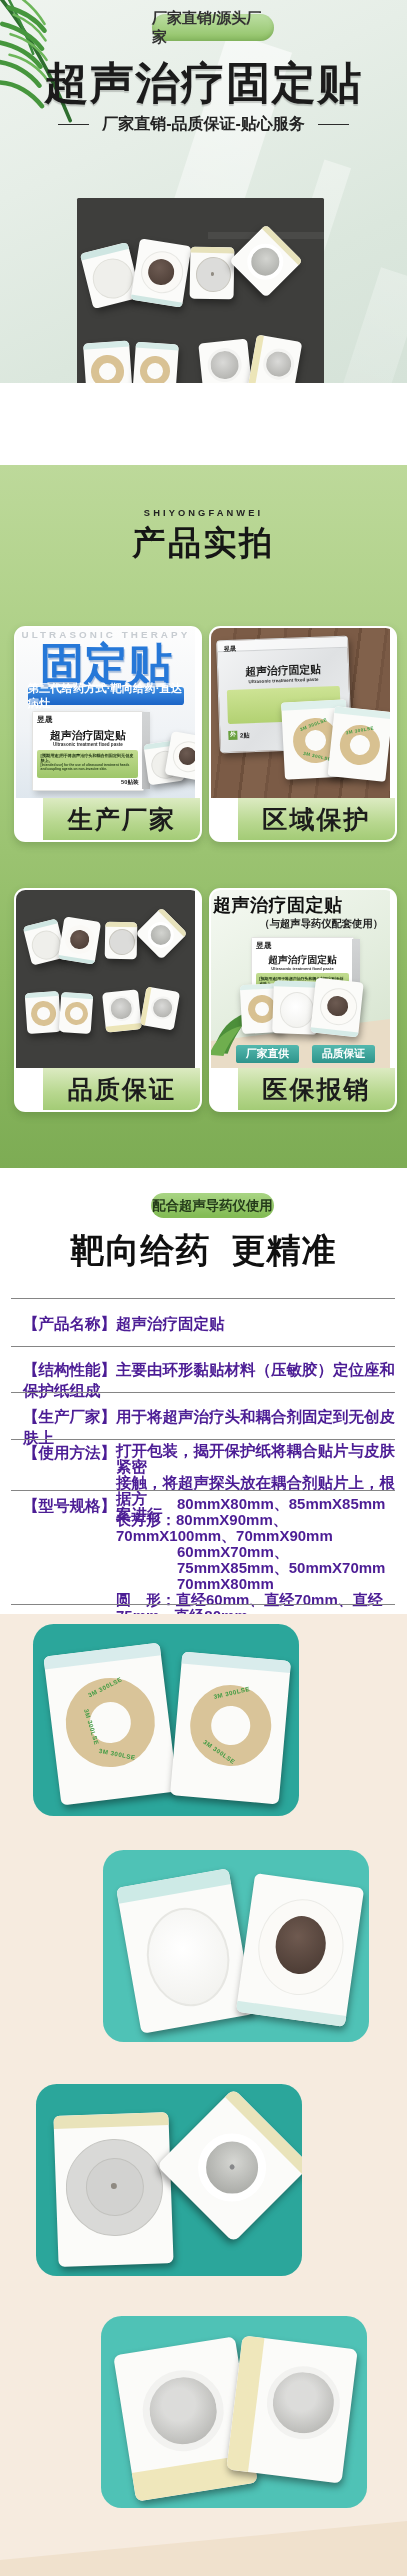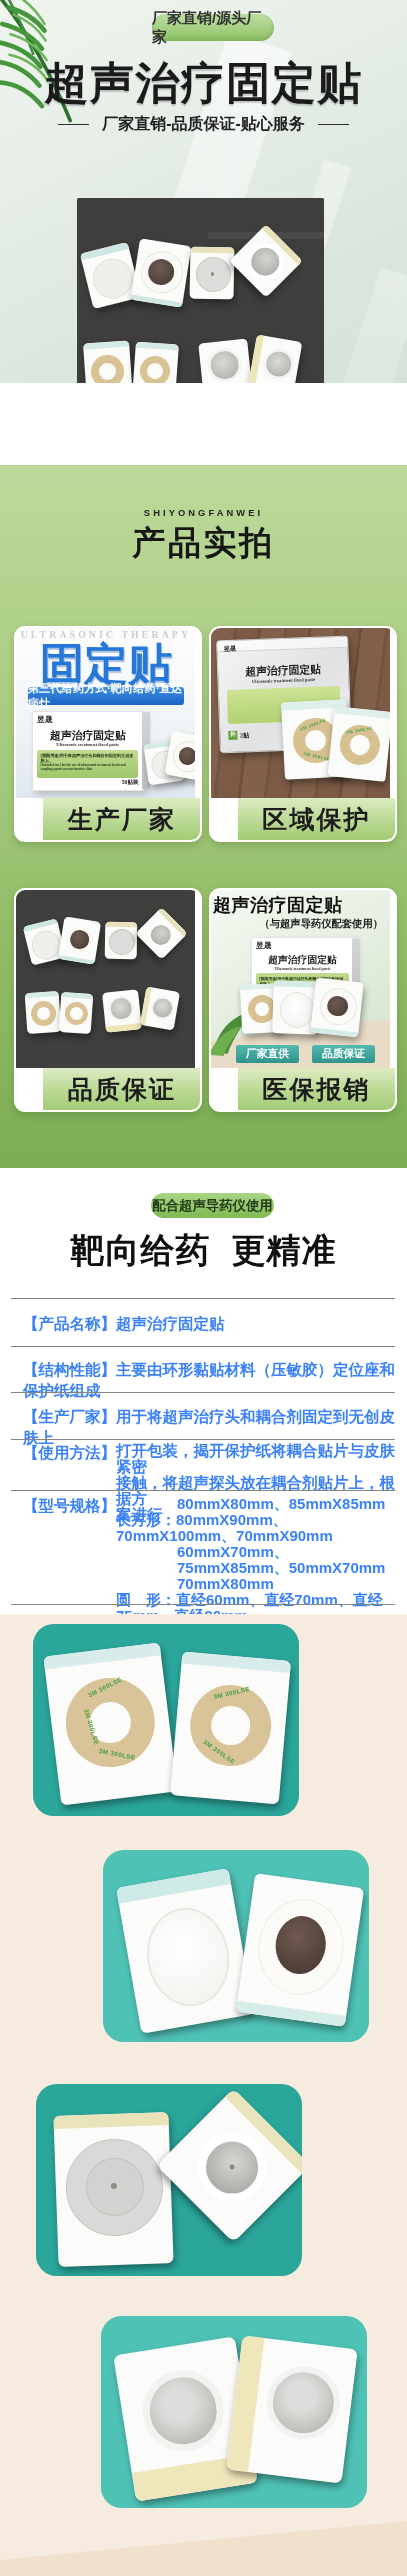--- a/index.html
+++ b/index.html
@@ -25,21 +25,21 @@
   .patch{position:absolute;background:#fbfbf9;border-radius:4.6px;box-shadow:1.5px 4.1px 7.2px rgba(0,0,0,.38);overflow:hidden;}
   .pstrip{position:absolute;left:0;right:0;}
   .disc{position:absolute;border-radius:50%;}
   .ringtxt{position:absolute;font-size:4.6px;color:#3f9b43;font-weight:700;letter-spacing:0.5px;white-space:nowrap;}
   
   .green{left:0;top:465px;width:407px;height:703px;
          background:linear-gradient(180deg,#bdd99a 0%,#a7cc7e 38%,#8fba64 72%,#7dac54 100%);}
   .eyebrow{left:0;top:43px;width:407px;font-size:9.3px;font-weight:700;letter-spacing:3.1px;color:#222;}
   .bighead{left:0;top:56px;width:407px;font-size:33px;font-weight:900;letter-spacing:2.6px;color:#161616;}
   .card{position:absolute;width:184px;border:2.6px solid #ffffff;border-radius:11.3px;overflow:hidden;
-        background:#ffffff;box-shadow:0 3.1px 7.2px rgba(60,90,40,.25);font-family:Liberation Serif, serif;}
+        background:#ffffff;box-shadow:0 3.1px 7.2px rgba(60,90,40,.25);}
   .card .photo{position:relative;width:179px;overflow:hidden;}
   .card .cap{height:42px;display:flex;align-items:center;justify-content:center;
              background:linear-gradient(180deg,#dcebc2 0%,#b7d78e 60%,#a3cb76 100%);
              font-size:25px;font-weight:700;color:#1c1c1c;letter-spacing:2.1px;margin-left:27px;}
   .bluebanner{position:absolute;background:linear-gradient(180deg,#3f8fe2,#1b64c6);border-radius:3.1px;
               color:#fff;font-weight:700;display:flex;align-items:center;justify-content:center;}
   .pbox{position:absolute;background:#ffffff;border:0.5px solid #e2e2e0;border-radius:1.5px;
         box-shadow:3.1px 3.1px 6.2px rgba(0,0,0,.18);overflow:hidden;}
   .pbox .brand{position:absolute;left:4.1px;top:2.6px;font-size:7.7px;font-weight:900;color:#222;}
   .pbox .t{position:absolute;left:0;width:100%;text-align:center;font-weight:900;color:#1a1a1a;}
@@ -49,21 +49,21 @@
   .pbox .cnt{position:absolute;right:4.1px;font-weight:700;color:#222;}
   .tealbtn{position:absolute;height:17.5px;background:linear-gradient(180deg,#54b8ae,#2e948b);border-radius:2.6px;
            color:#fff;font-size:10.8px;font-weight:700;display:flex;align-items:center;justify-content:center;}
   
   .spec{left:0;top:1168px;width:407px;height:446px;background:#ffffff;}
   .pill{left:151px;top:25px;width:123px;height:25px;border-radius:12.4px;
         background:linear-gradient(180deg,#a9d584 0%,#84bc56 90%);
         display:flex;align-items:center;justify-content:center;font-size:13.4px;font-weight:700;color:#253c1a;}
   .spec-title{left:0;top:60px;width:407px;font-size:34px;font-weight:900;color:#101010;white-space:pre;letter-spacing:1px;}
   .sep{position:absolute;left:11.3px;width:384px;height:1px;background:#858585;}
-  .srow{position:absolute;left:23px;width:373px;font-size:15.5px;font-weight:700;color:#3b82f6;}
+  .srow{position:absolute;left:23px;width:373px;font-size:15.5px;font-weight:700;color:#4c1d95;}
   .srow .lbl{display:inline-block;}
   .mline{line-height:16px;}
   
   .beige{left:0;top:1614px;width:407px;height:1037px;background:#f6ebdf;overflow:hidden;}
   .beige .band{position:absolute;left:0;top:907px;width:407px;height:130px;background:#f0e1cd;
                clip-path:polygon(0 30%,100% 0,100% 100%,0 100%);}
   .tealsq{position:absolute;width:266px;height:192px;border-radius:20.6px;overflow:hidden;}
   .teal-a{background:#2ba69b;}
   .teal-b{background:#4fc2b6;}
 </style>

